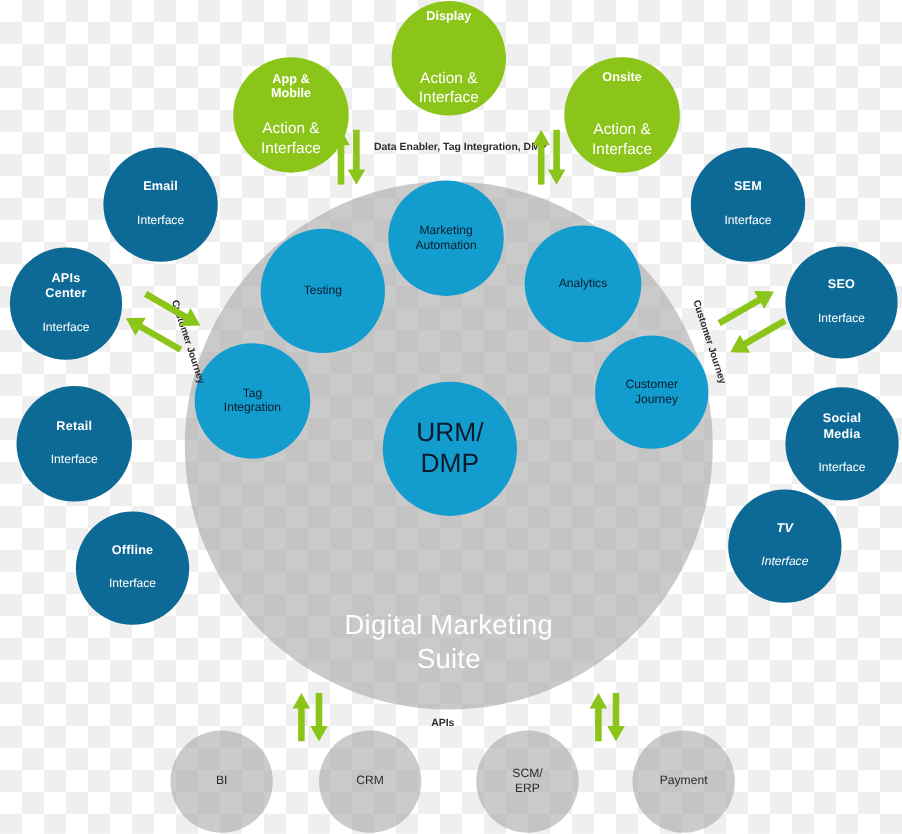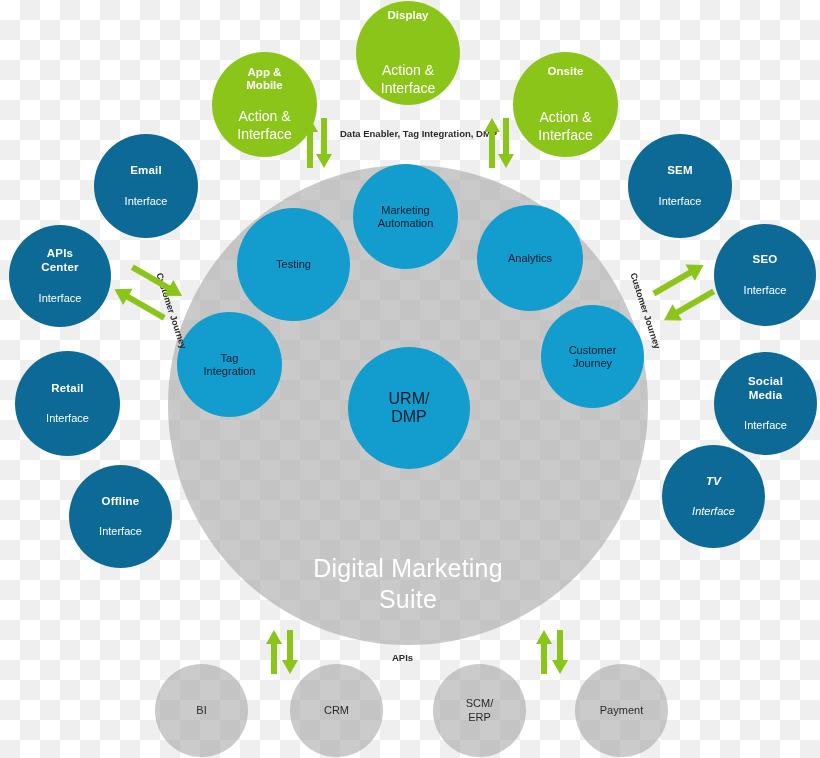--- a/index.html
+++ b/index.html
@@ -84,21 +84,21 @@
   
   .inner {
     background: #139cce;
   }
   .inner .title {
     color: #0b1b2b;
     font-size: 11px;
     font-weight: 400;
   }
   .inner.core .title {
-    font-size: 16px;
+    font-size: 24px;
     line-height: 1.15;
   }
   
   .sys {
     background: rgba(160,160,160,0.55);
   }
   .sys .title {
     color: #2a2a2a;
     font-size: 11px;
     font-weight: 400;
@@ -152,21 +152,21 @@
     <div class="title">Analytics</div>
   </div>
 
   <div class="circle inner" style="left:177px; top:312px; width:105px; height:105px;">
     <div class="title">
       <div>Tag</div>
       <div>Integration</div>
     </div>
   </div>
 
-  <div class="circle inner" style="left:541px; top:305px; width:103px; height:103px;">
+  <div class="circle inner" style="left:541px; top:305px; width:103px; height:103px;text-align:right;">
     <div class="title">
       <div>Customer</div>
       <div>Journey</div>
     </div>
   </div>
 
   <div class="circle inner core" style="left:348px; top:347px; width:122px; height:122px;">
     <div class="title">
       <div>URM/</div>
       <div>DMP</div>

